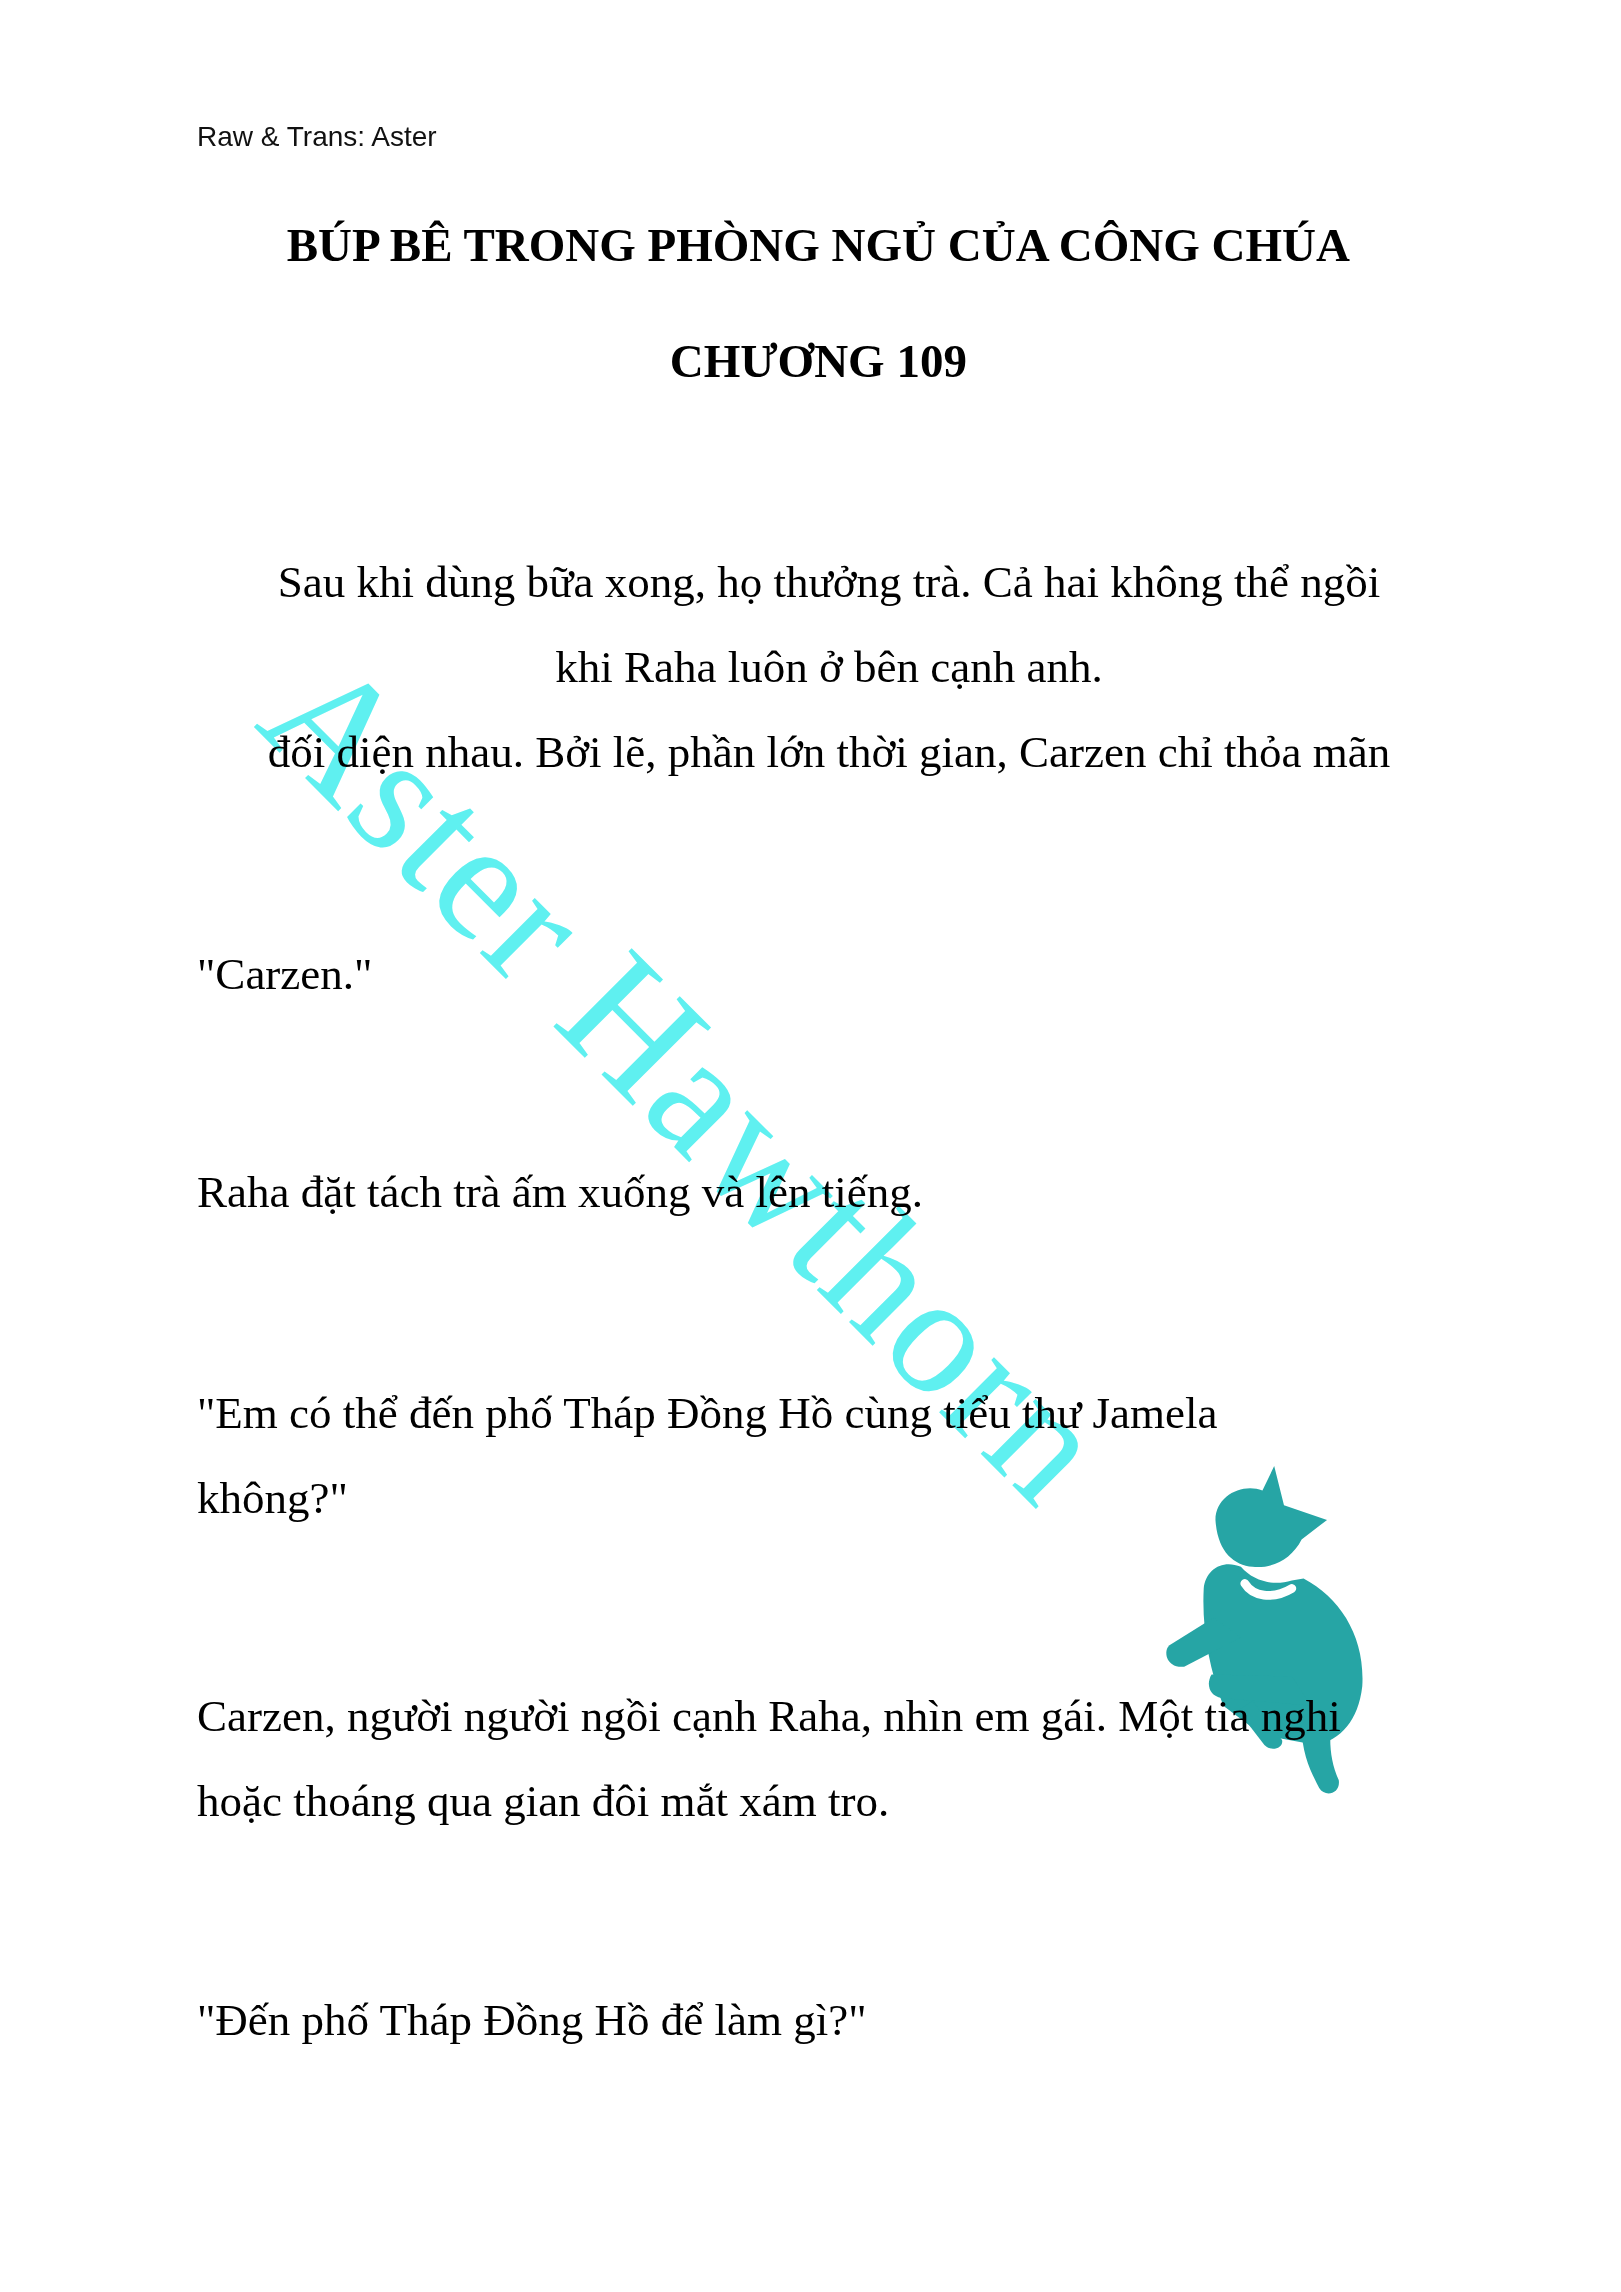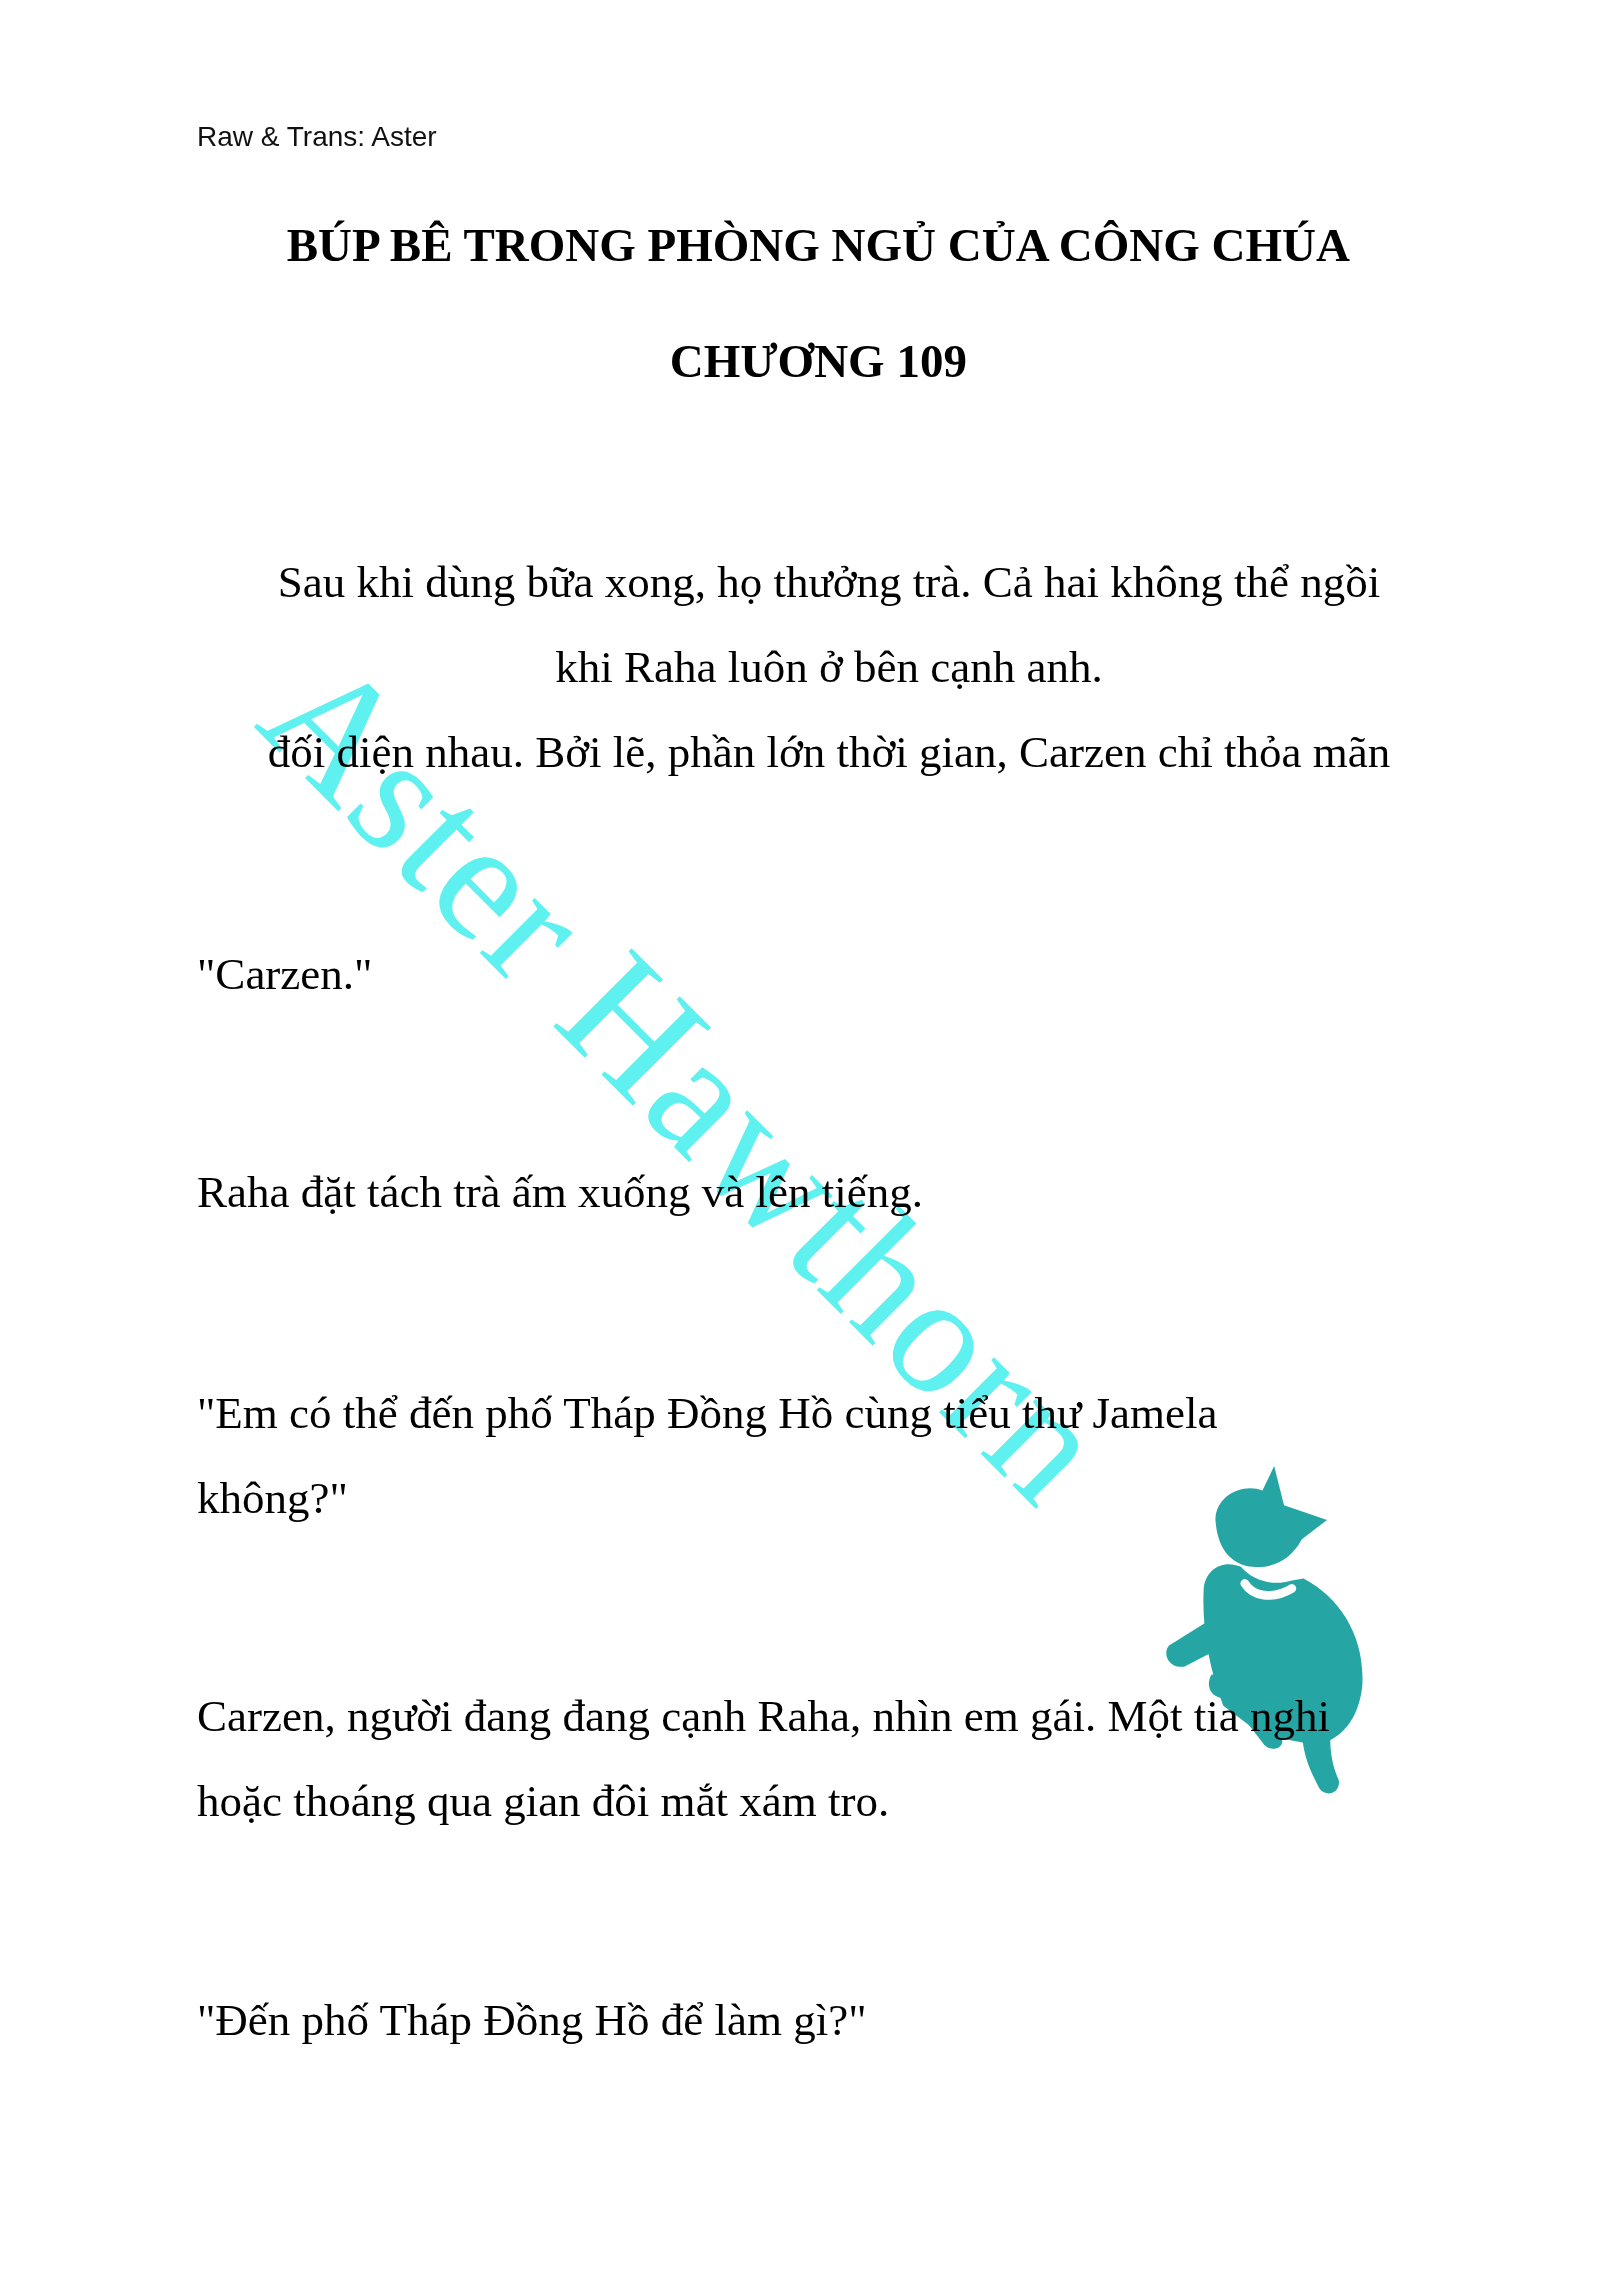--- a/index.html
+++ b/index.html
@@ -119,21 +119,21 @@
   <div class="body-text" style="top: 1130px;">
     <span class="line">Raha đặt tách trà ấm xuống và lên tiếng.</span>
   </div>
 
   <div class="body-text" style="top: 1351px;">
     <span class="line">"Em có thể đến phố Tháp Đồng Hồ cùng tiểu thư Jamela</span>
     <span class="line">không?"</span>
   </div>
 
   <div class="body-text" style="top: 1654px;">
-    <span class="line">Carzen, người đang đang cạnh Raha, nhìn em gái. Một tia nghi</span>
+    <span class="line">Carzen, người người ngồi cạnh Raha, nhìn em gái. Một tia nghi</span>
     <span class="line">hoặc thoáng qua gian đôi mắt xám tro.</span>
   </div>
 
   <div class="body-text" style="top: 1958px;">
     <span class="line">"Đến phố Tháp Đồng Hồ để làm gì?"</span>
   </div>
 
   <div class="watermark">
     <div class="watermark-text">Aster Hawthorn</div>
   </div>

